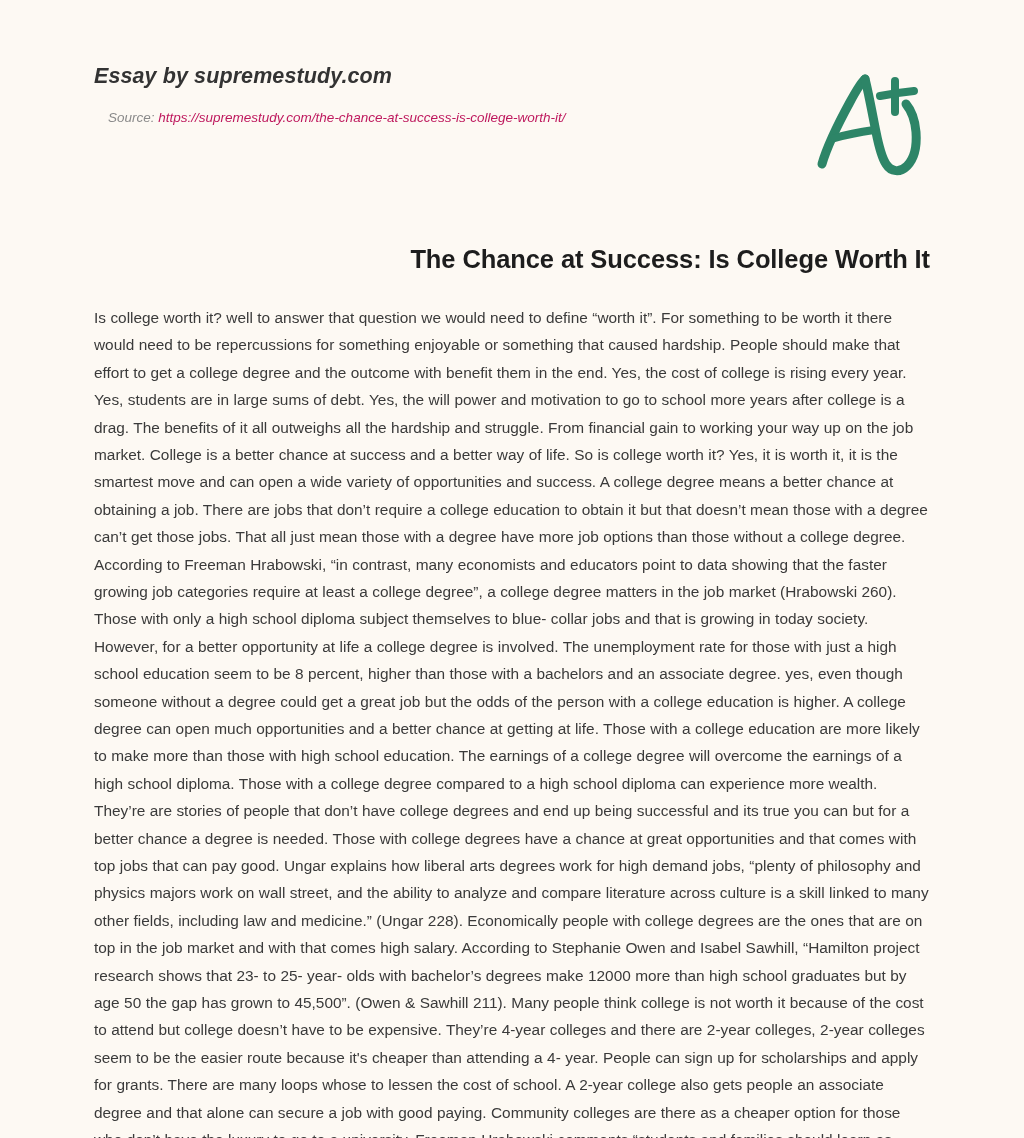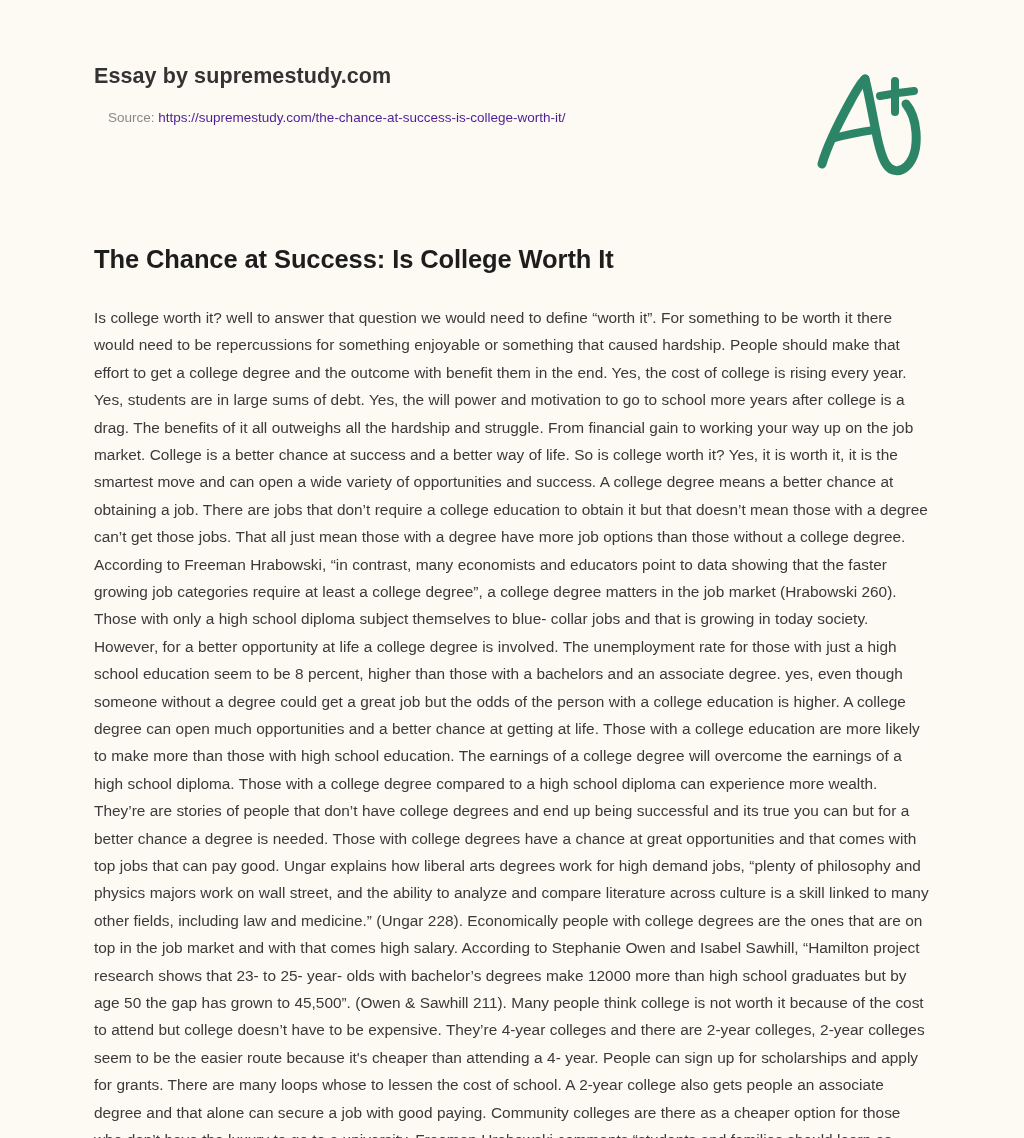--- a/index.html
+++ b/index.html
@@ -23,20 +23,21 @@
     box-sizing: border-box;
   }
 
   
   .header {
     position: absolute;
     left: 0;
     top: 0;
     width: 852px;
     height: 200px;
+    font-style: italic;
   }
 
   .header-text {
     position: absolute;
     left: 94px;
     top: 64px;
     width: 700px;
   }
 
   .byline {
@@ -56,21 +57,21 @@
     line-height: 1.3;
     white-space: nowrap;
   }
 
   .source-label {
     color: #8a8a8a;
     margin-left: 14px;
   }
 
   .source-url {
-    color: #4c1d95;
+    color: #be185d;
     text-decoration: none;
   }
 
   
   .logo {
     position: absolute;
     left: 812px;
     top: 66px;
     width: 130px;
     height: 118px;
@@ -89,20 +90,21 @@
     width: 836px;
   }
 
   .article-title {
     margin: 0;
     font-size: 25.5px;
     font-weight: bold;
     color: #1d1d1d;
     letter-spacing: -0.1px;
     line-height: 1.25;
+    text-align: right;
   }
 
   .article-body {
     margin: 0;
     padding-top: 28px;
     font-size: 15.4px;
     line-height: 27.4px;
     color: #3a3a3a;
     text-align: left;
     word-spacing: 0.15px;

